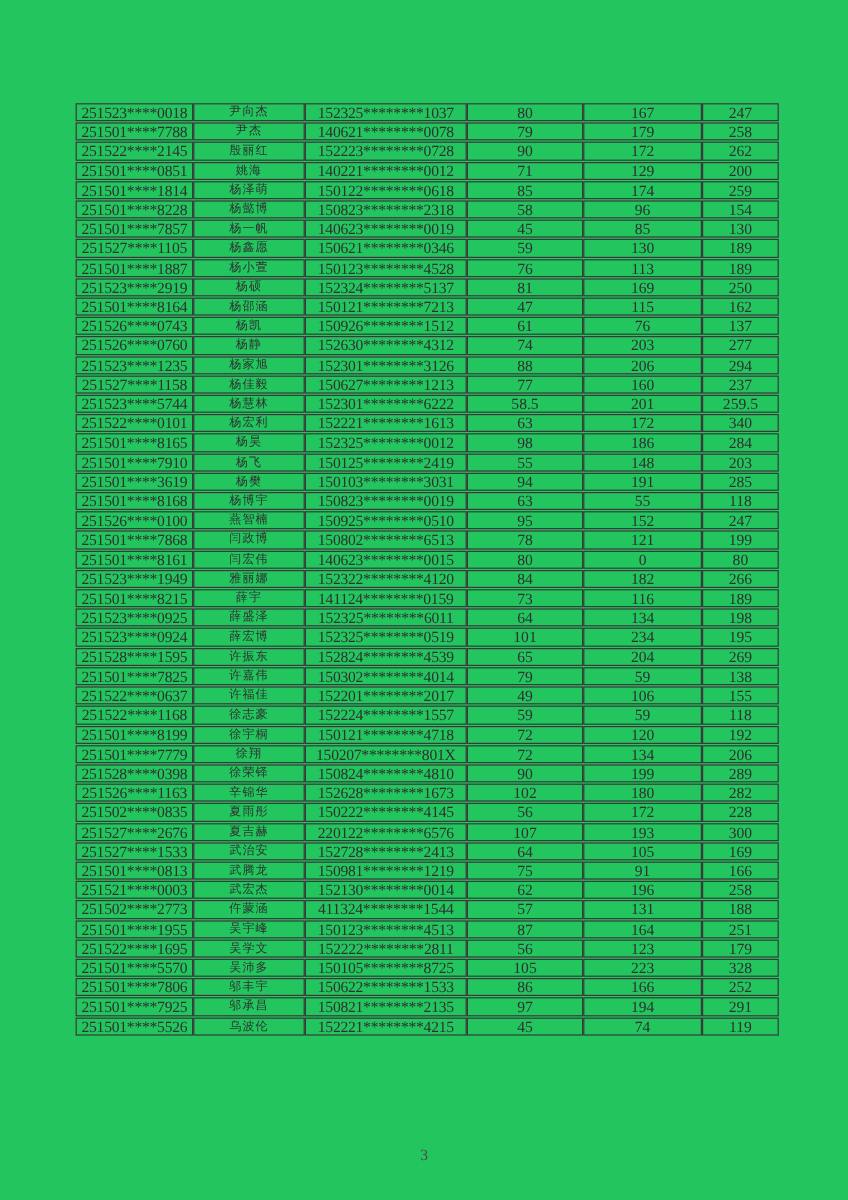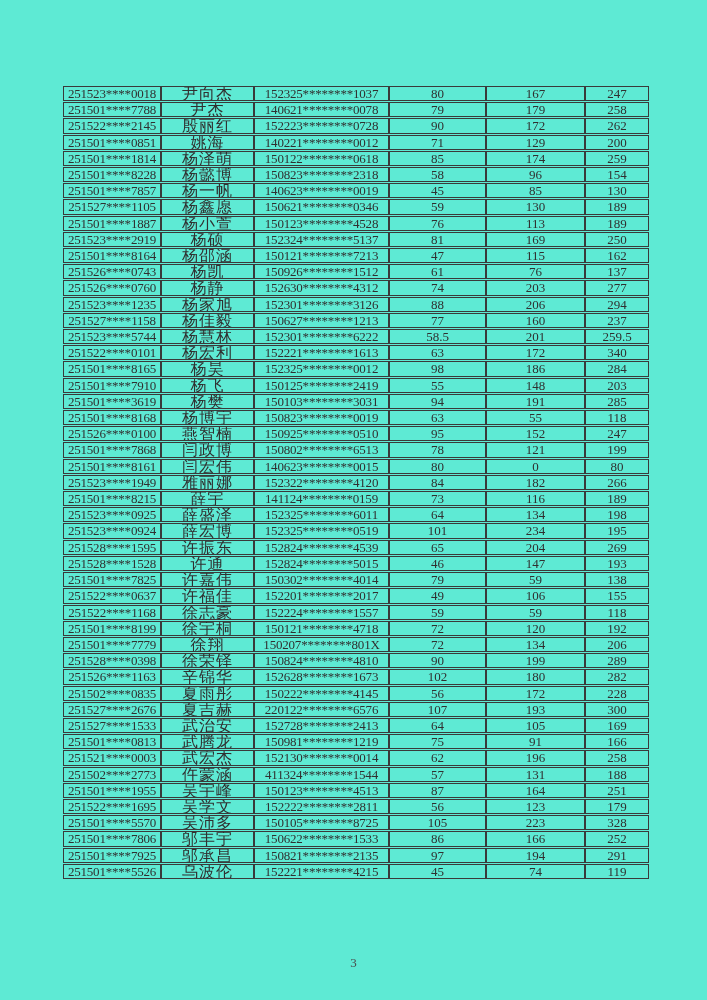--- a/index.html
+++ b/index.html
@@ -4,21 +4,21 @@
 <style>
   html, body {
     margin: 0;
     padding: 0;
     background: #ffffff;
   }
   .page {
     position: relative;
     width: 707px;
     height: 1000px;
-    background: #5eead4;
+    background: #22c55e;
     font-family: "Liberation Serif", serif;
     overflow: hidden;
   }
   table.score-table {
     position: absolute;
     left: 63px;
     top: 85px;
     width: 586px;
     table-layout: fixed;
     border-collapse: separate;
@@ -31,21 +31,21 @@
     height: 13.1px;
     line-height: 13.2px;
     text-align: center;
     vertical-align: middle;
     color: #303030;
     font-size: 13px;
     white-space: nowrap;
     overflow: hidden;
   }
   table.score-table td.col-name {
-    font-size: 16px;
+    font-size: 10px;
     letter-spacing: 1px;
   }
   table.score-table td.col-exam-id,
   table.score-table td.col-id-number {
     letter-spacing: -0.2px;
   }
   .page-number {
     position: absolute;
     left: 0;
     right: 0;
@@ -295,28 +295,20 @@
         </tr>
         <tr>
           <td class="col-exam-id">251528****1595</td>
           <td class="col-name">许振东</td>
           <td class="col-id-number">152824********4539</td>
           <td class="col-score1">65</td>
           <td class="col-score2">204</td>
           <td class="col-total">269</td>
         </tr>
         <tr>
-          <td class="col-exam-id">251528****1528</td>
-          <td class="col-name">许通</td>
-          <td class="col-id-number">152824********5015</td>
-          <td class="col-score1">46</td>
-          <td class="col-score2">147</td>
-          <td class="col-total">193</td>
-        </tr>
-        <tr>
           <td class="col-exam-id">251501****7825</td>
           <td class="col-name">许嘉伟</td>
           <td class="col-id-number">150302********4014</td>
           <td class="col-score1">79</td>
           <td class="col-score2">59</td>
           <td class="col-total">138</td>
         </tr>
         <tr>
           <td class="col-exam-id">251522****0637</td>
           <td class="col-name">许福佳</td>

